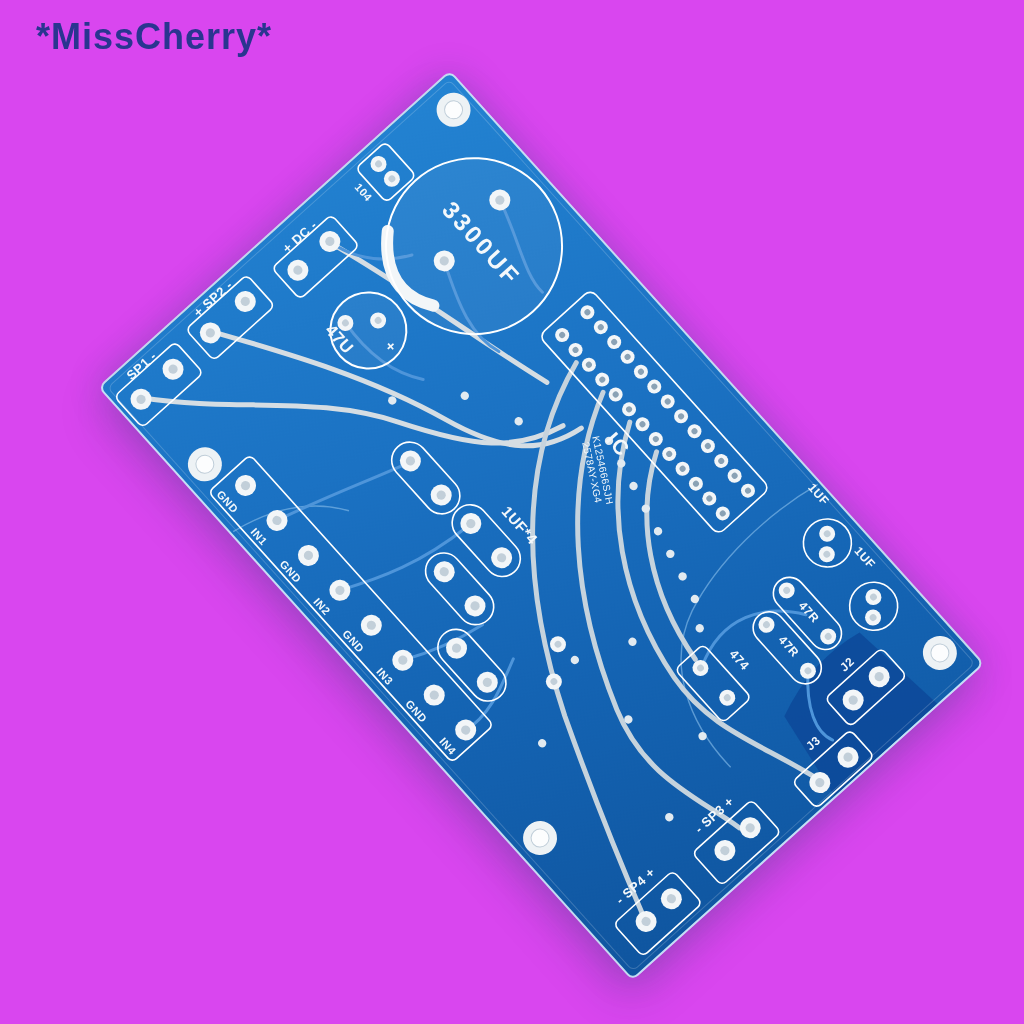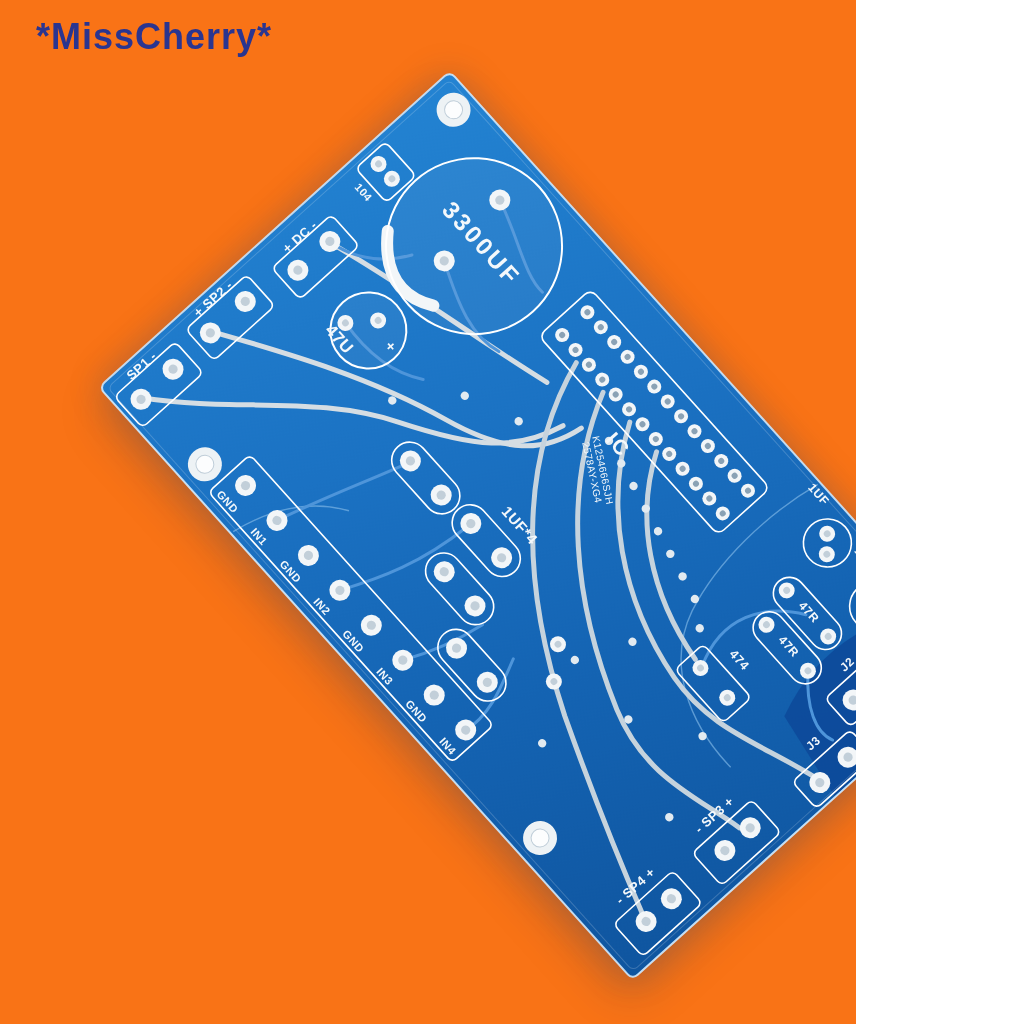--- a/index.html
+++ b/index.html
@@ -1,16 +1,16 @@
 <!DOCTYPE html>
 <html><head>
 <meta charset="utf-8">
 <style>
   html,body{margin:0;padding:0;background:#ffffff;}
-  .scene{position:relative;width:856px;height:1024px;background:#f97316;overflow:hidden;
+  .scene{position:relative;width:1024px;height:1024px;background:#d946ef;overflow:hidden;
          font-family:"Liberation Sans", sans-serif;}
   .watermark{position:absolute;left:36px;top:16px;font-size:36px;font-weight:bold;
              color:#2a3590;letter-spacing:1px;}
   .board{position:absolute;left:450px;top:70px;width:795px;height:470px;
          transform:rotate(48deg);transform-origin:0 0;
          background:linear-gradient(115deg,#2383d2 0%,#1b72c3 38%,#1463b2 68%,#0f559f 100%);
          border:2px solid rgba(225,240,252,0.85);border-radius:8px;overflow:hidden;
          box-shadow:0 0 35px rgba(40,70,120,0.25), 14px 18px 45px rgba(30,50,90,0.18);}
   .board svg{position:absolute;left:0;top:0;}
   .sl{position:absolute;color:#f4f8fb;font-weight:bold;text-align:center;line-height:1.1;

